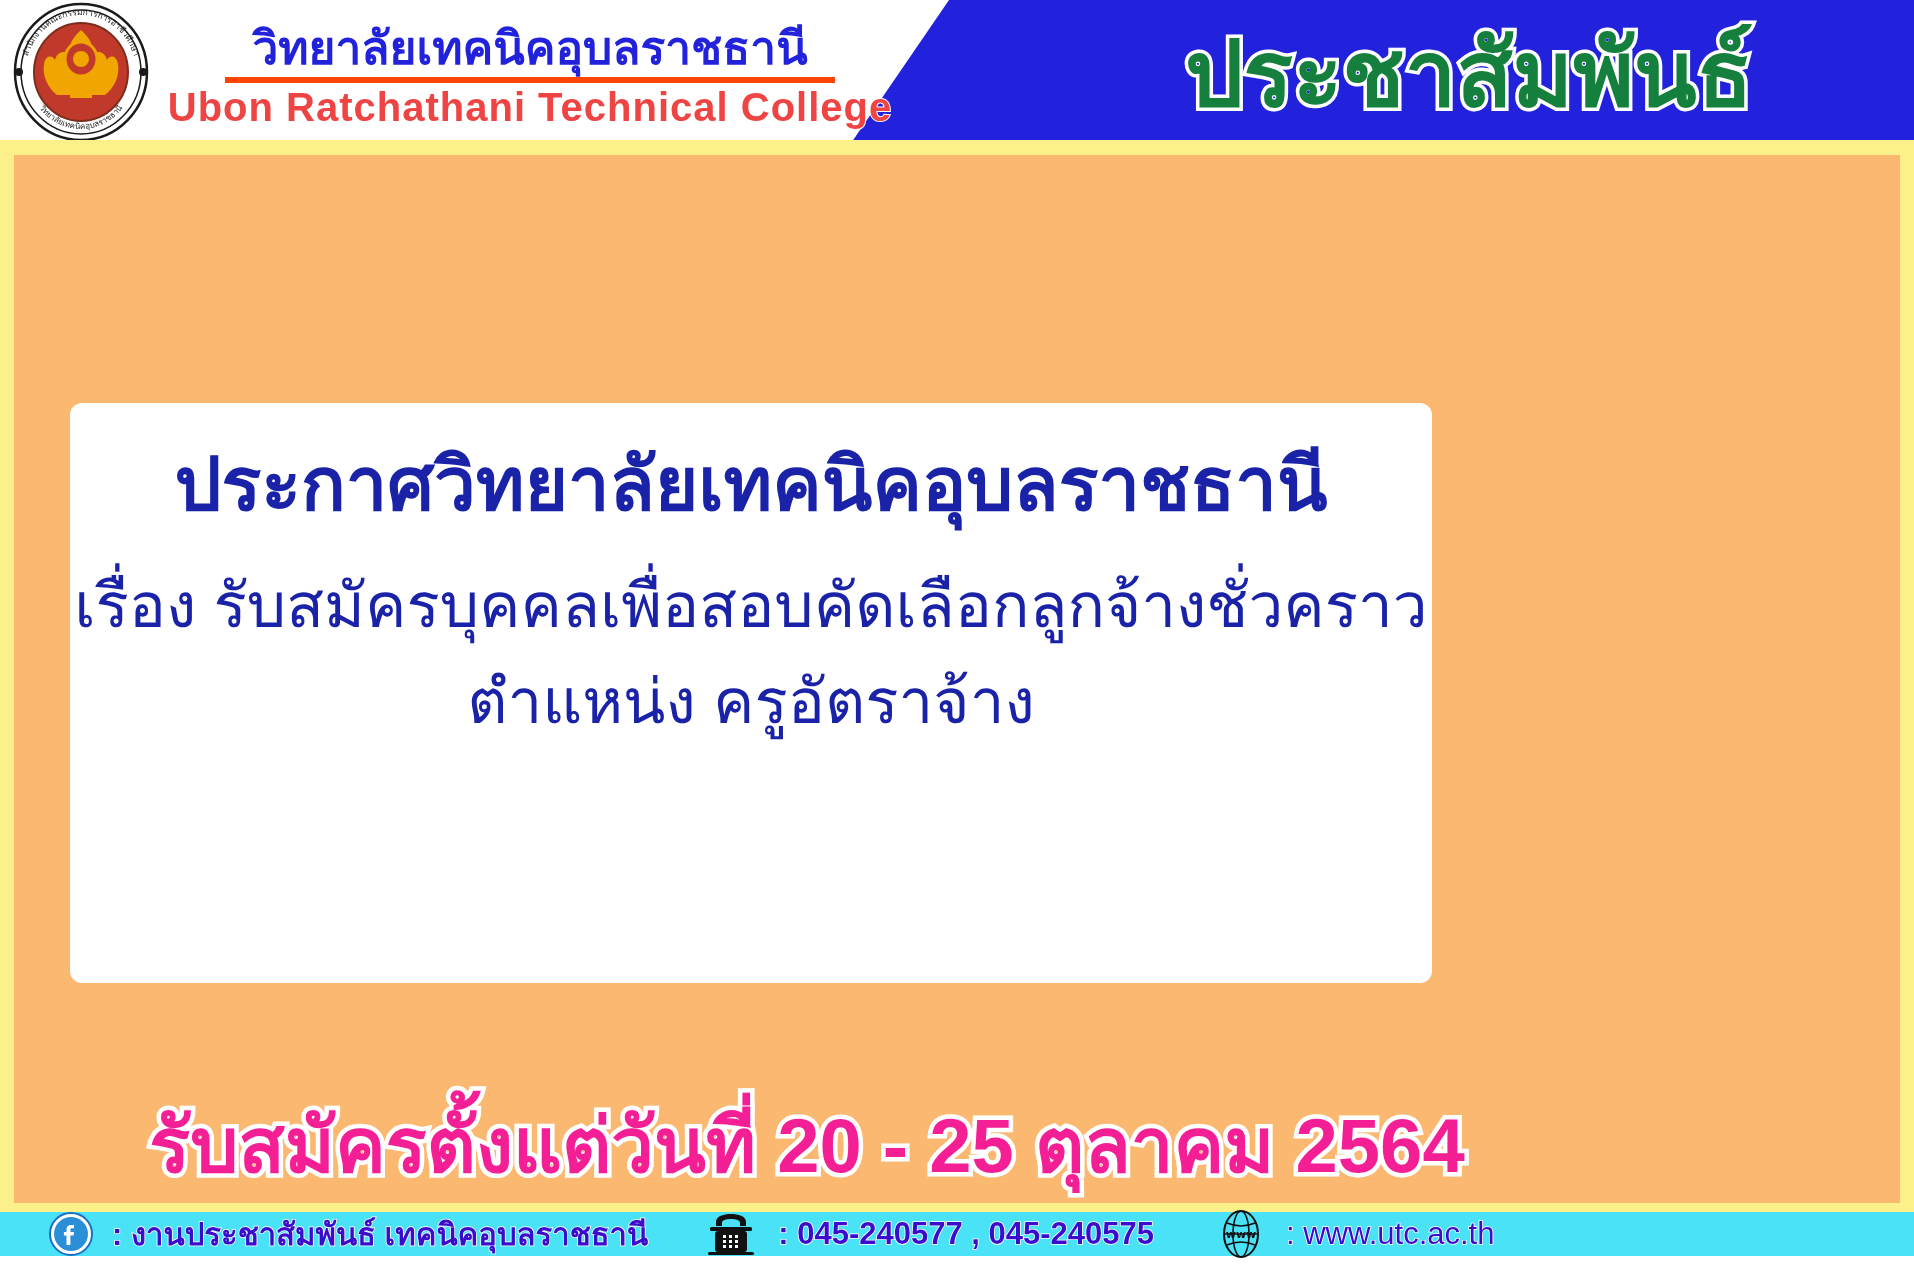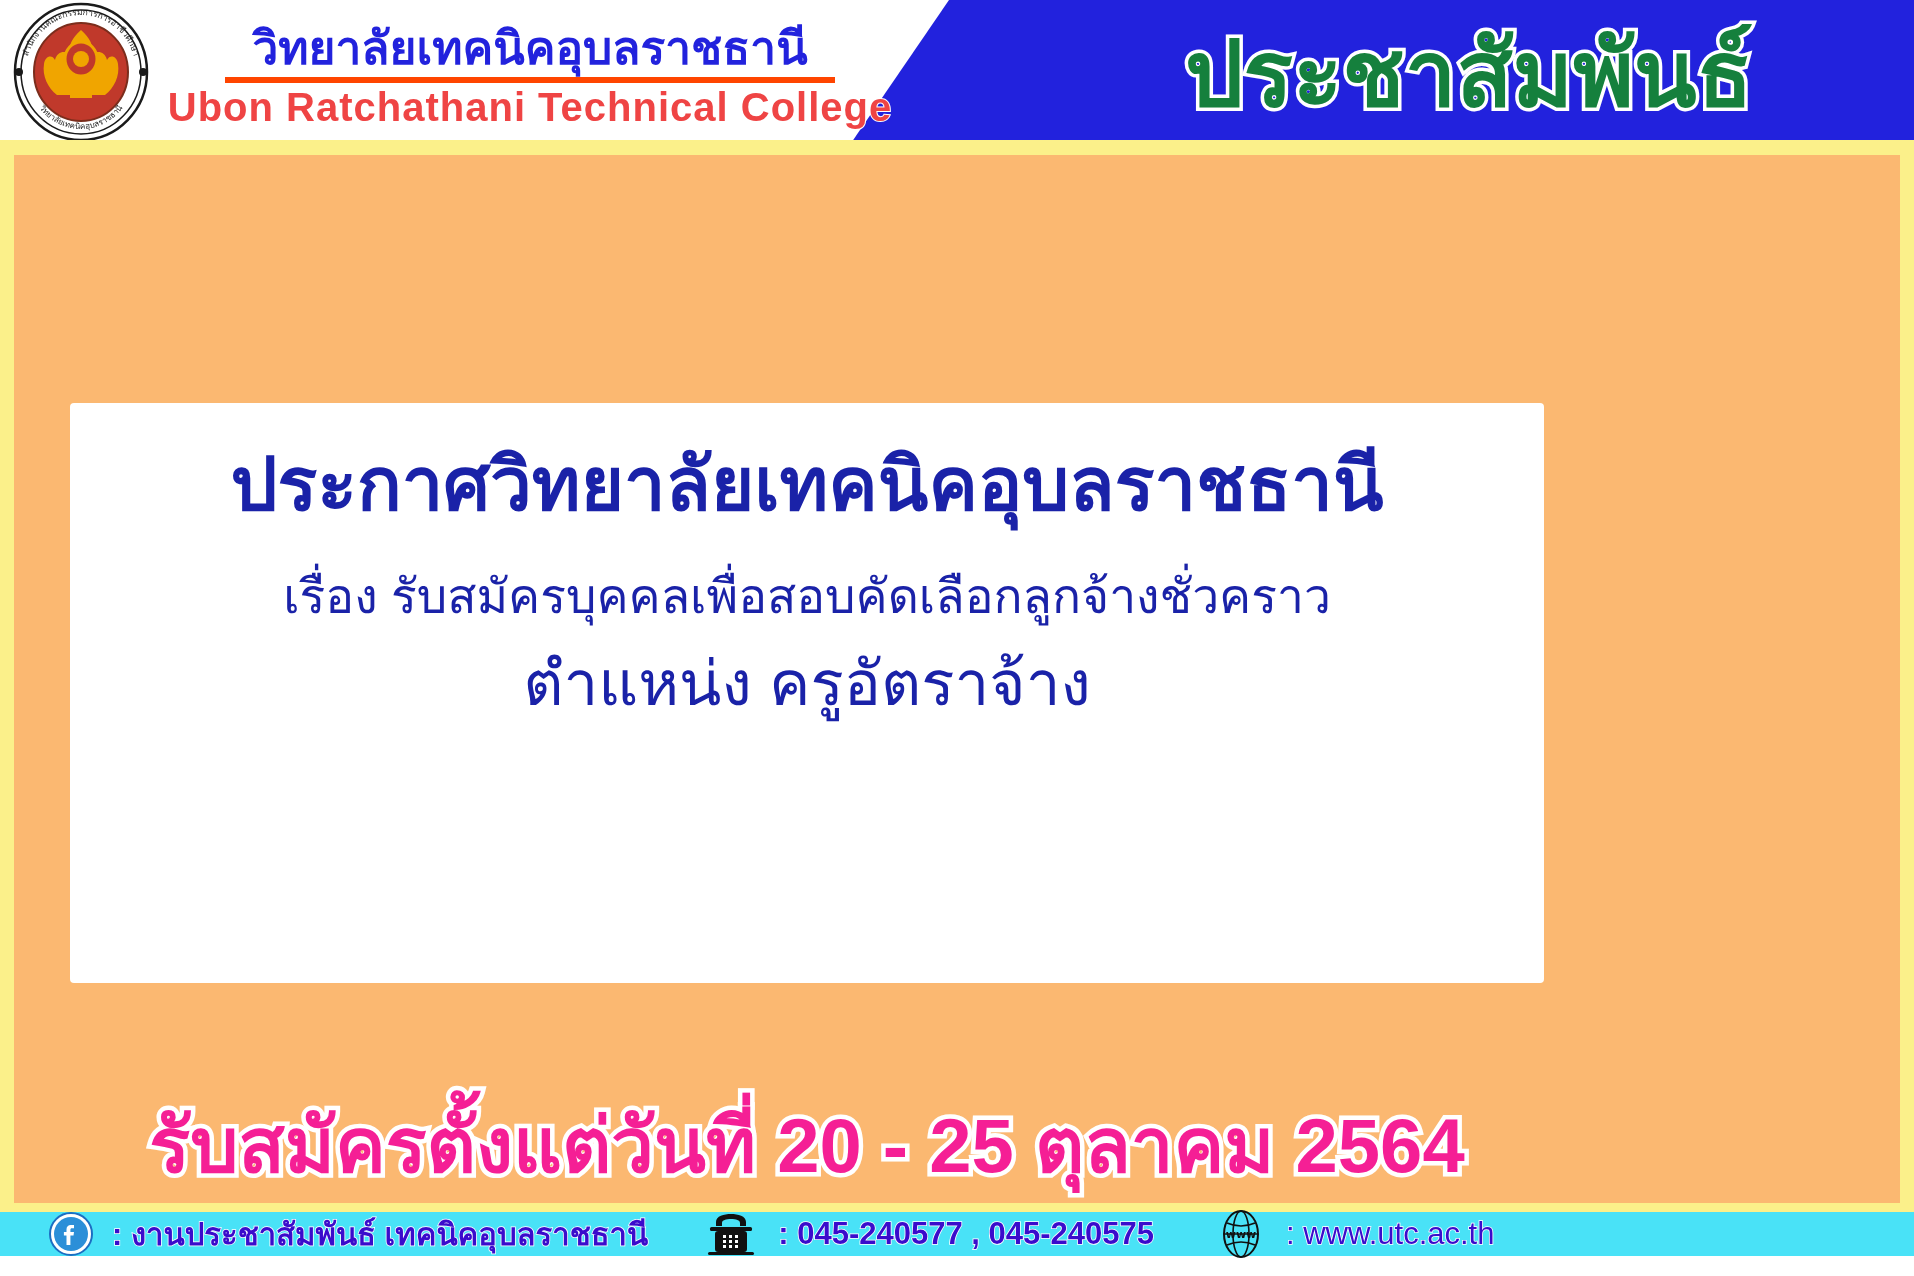--- a/index.html
+++ b/index.html
@@ -65,33 +65,33 @@
     position:absolute; left:0; top:140px; width:1914px; height:1072px;
     background:#fbf08a;
   }
   .body-orange {
     position:absolute; left:14px; top:155px; width:1886px; height:1048px;
     background:#fbb871;
   }
 
   
   .card {
-    position:absolute; left:56px; top:248px; width:1474px; height:580px;
-    background:#ffffff; border-radius:4px;
+    position:absolute; left:56px; top:248px; width:1362px; height:580px;
+    background:#ffffff; border-radius:12px;
     display:flex; flex-direction:column; align-items:center; justify-content:flex-start;
     padding-top:30px;
   }
   .card-title {
     font-size:74px; font-weight:bold; color:#1a22a8;
     line-height:1.25; white-space:nowrap;
     font-family:"Liberation Sans", sans-serif;
     margin-top:6px;
   }
   .card-sub1 {
-    font-size:48px; font-weight:normal; color:#1a22a8;
+    font-size:62px; font-weight:normal; color:#1a22a8;
     line-height:1.3; white-space:nowrap;
     font-family:"Liberation Sans", sans-serif;
     margin-top:34px;
   }
   .card-sub2 {
     font-size:62px; font-weight:normal; color:#1a22a8;
     line-height:1.3; white-space:nowrap;
     font-family:"Liberation Sans", sans-serif;
     margin-top:16px;
   }

